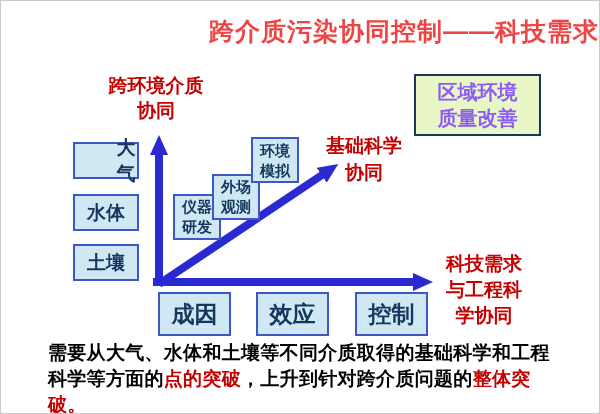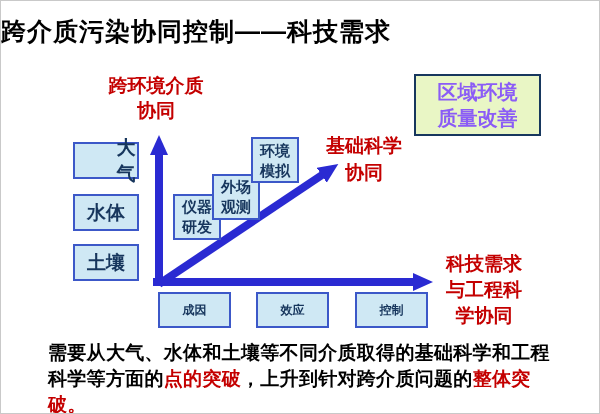--- a/index.html
+++ b/index.html
@@ -6,22 +6,22 @@
   .page{
     position:relative;
     width:598px;height:412px;
     border:1px solid #c9c9c9;
     background:#ffffff;
     font-family:"Liberation Sans","DejaVu Sans",sans-serif;
     overflow:hidden;
   }
   .title{
     position:absolute;left:0;top:14px;width:100%;
-    margin:0;text-align:left;
-    font-size:25px;font-weight:bold;color:#000000;
+    margin:0;text-align:right;
+    font-size:25px;font-weight:bold;color:#ef4444;
     letter-spacing:1px;
   }
   .lbl{
     position:absolute;text-align:center;
     font-weight:bold;white-space:pre-line;
   }
   .red{color:#c40000;}
   .y-label{left:98px;top:72px;width:114px;font-size:19px;line-height:25px;}
   .diag-label{left:312px;top:131px;width:102px;font-size:19px;line-height:27px;}
   .x-label{left:436px;top:250px;width:94px;font-size:19px;line-height:26px;}
@@ -40,21 +40,21 @@
     white-space:pre-line;box-sizing:border-box;
   }
   .media{width:66px;height:37px;left:72px;font-size:19px;}
   .media.m0{top:141px;padding-left:40px;}
   .media.m1{top:193px;}
   .media.m2{top:243px;}
   .method{width:48px;height:46px;font-size:15px;line-height:20px;}
   .method.s0{left:172px;top:193px;}
   .method.s1{left:211px;top:163px;margin-top:10px;}
   .method.s2{left:250px;top:136px;align-items:flex-end;}
-  .dim{width:73px;height:36px;top:291px;font-size:12px;}
+  .dim{width:73px;height:44px;top:291px;font-size:23px;}
   .dim.d0{left:157px;}
   .dim.d1{left:255px;}
   .dim.d2{left:354px;}
   .axes{position:absolute;left:0;top:0;pointer-events:none;}
   .footer{
     position:absolute;left:47px;top:339px;width:520px;margin:0;
     font-size:19px;line-height:26px;font-weight:bold;color:#000;
     letter-spacing:0.3px;
   }
 </style>

